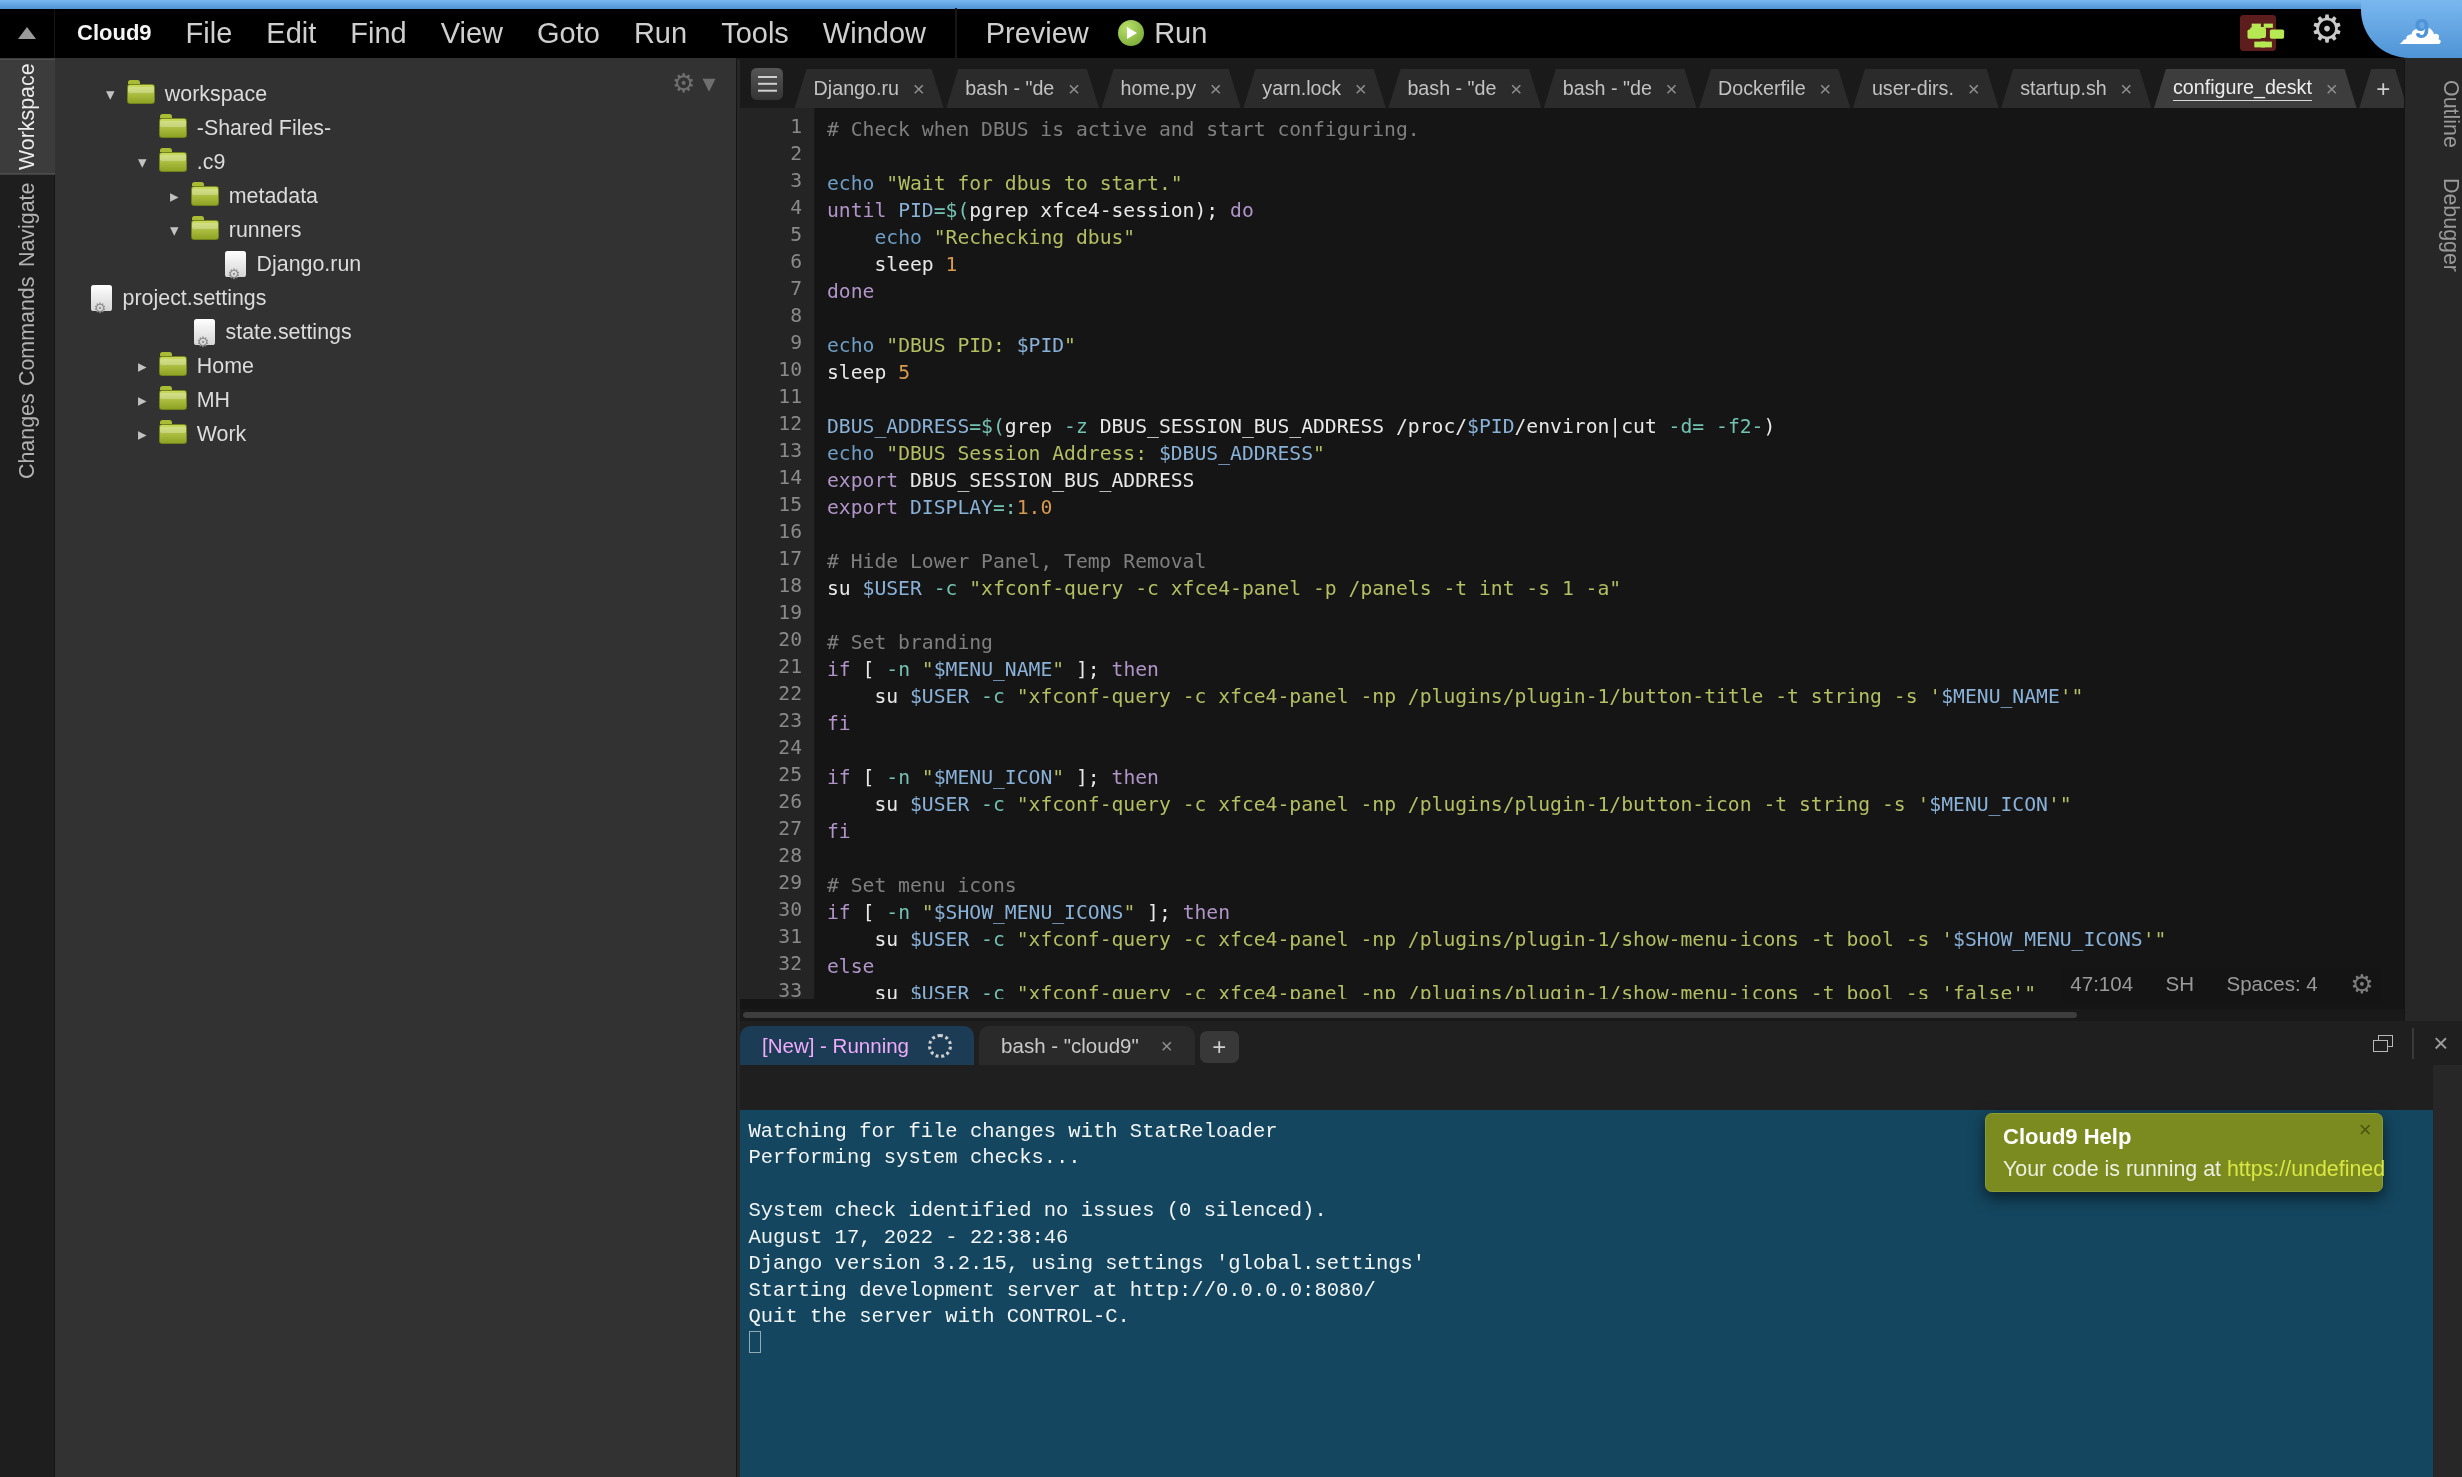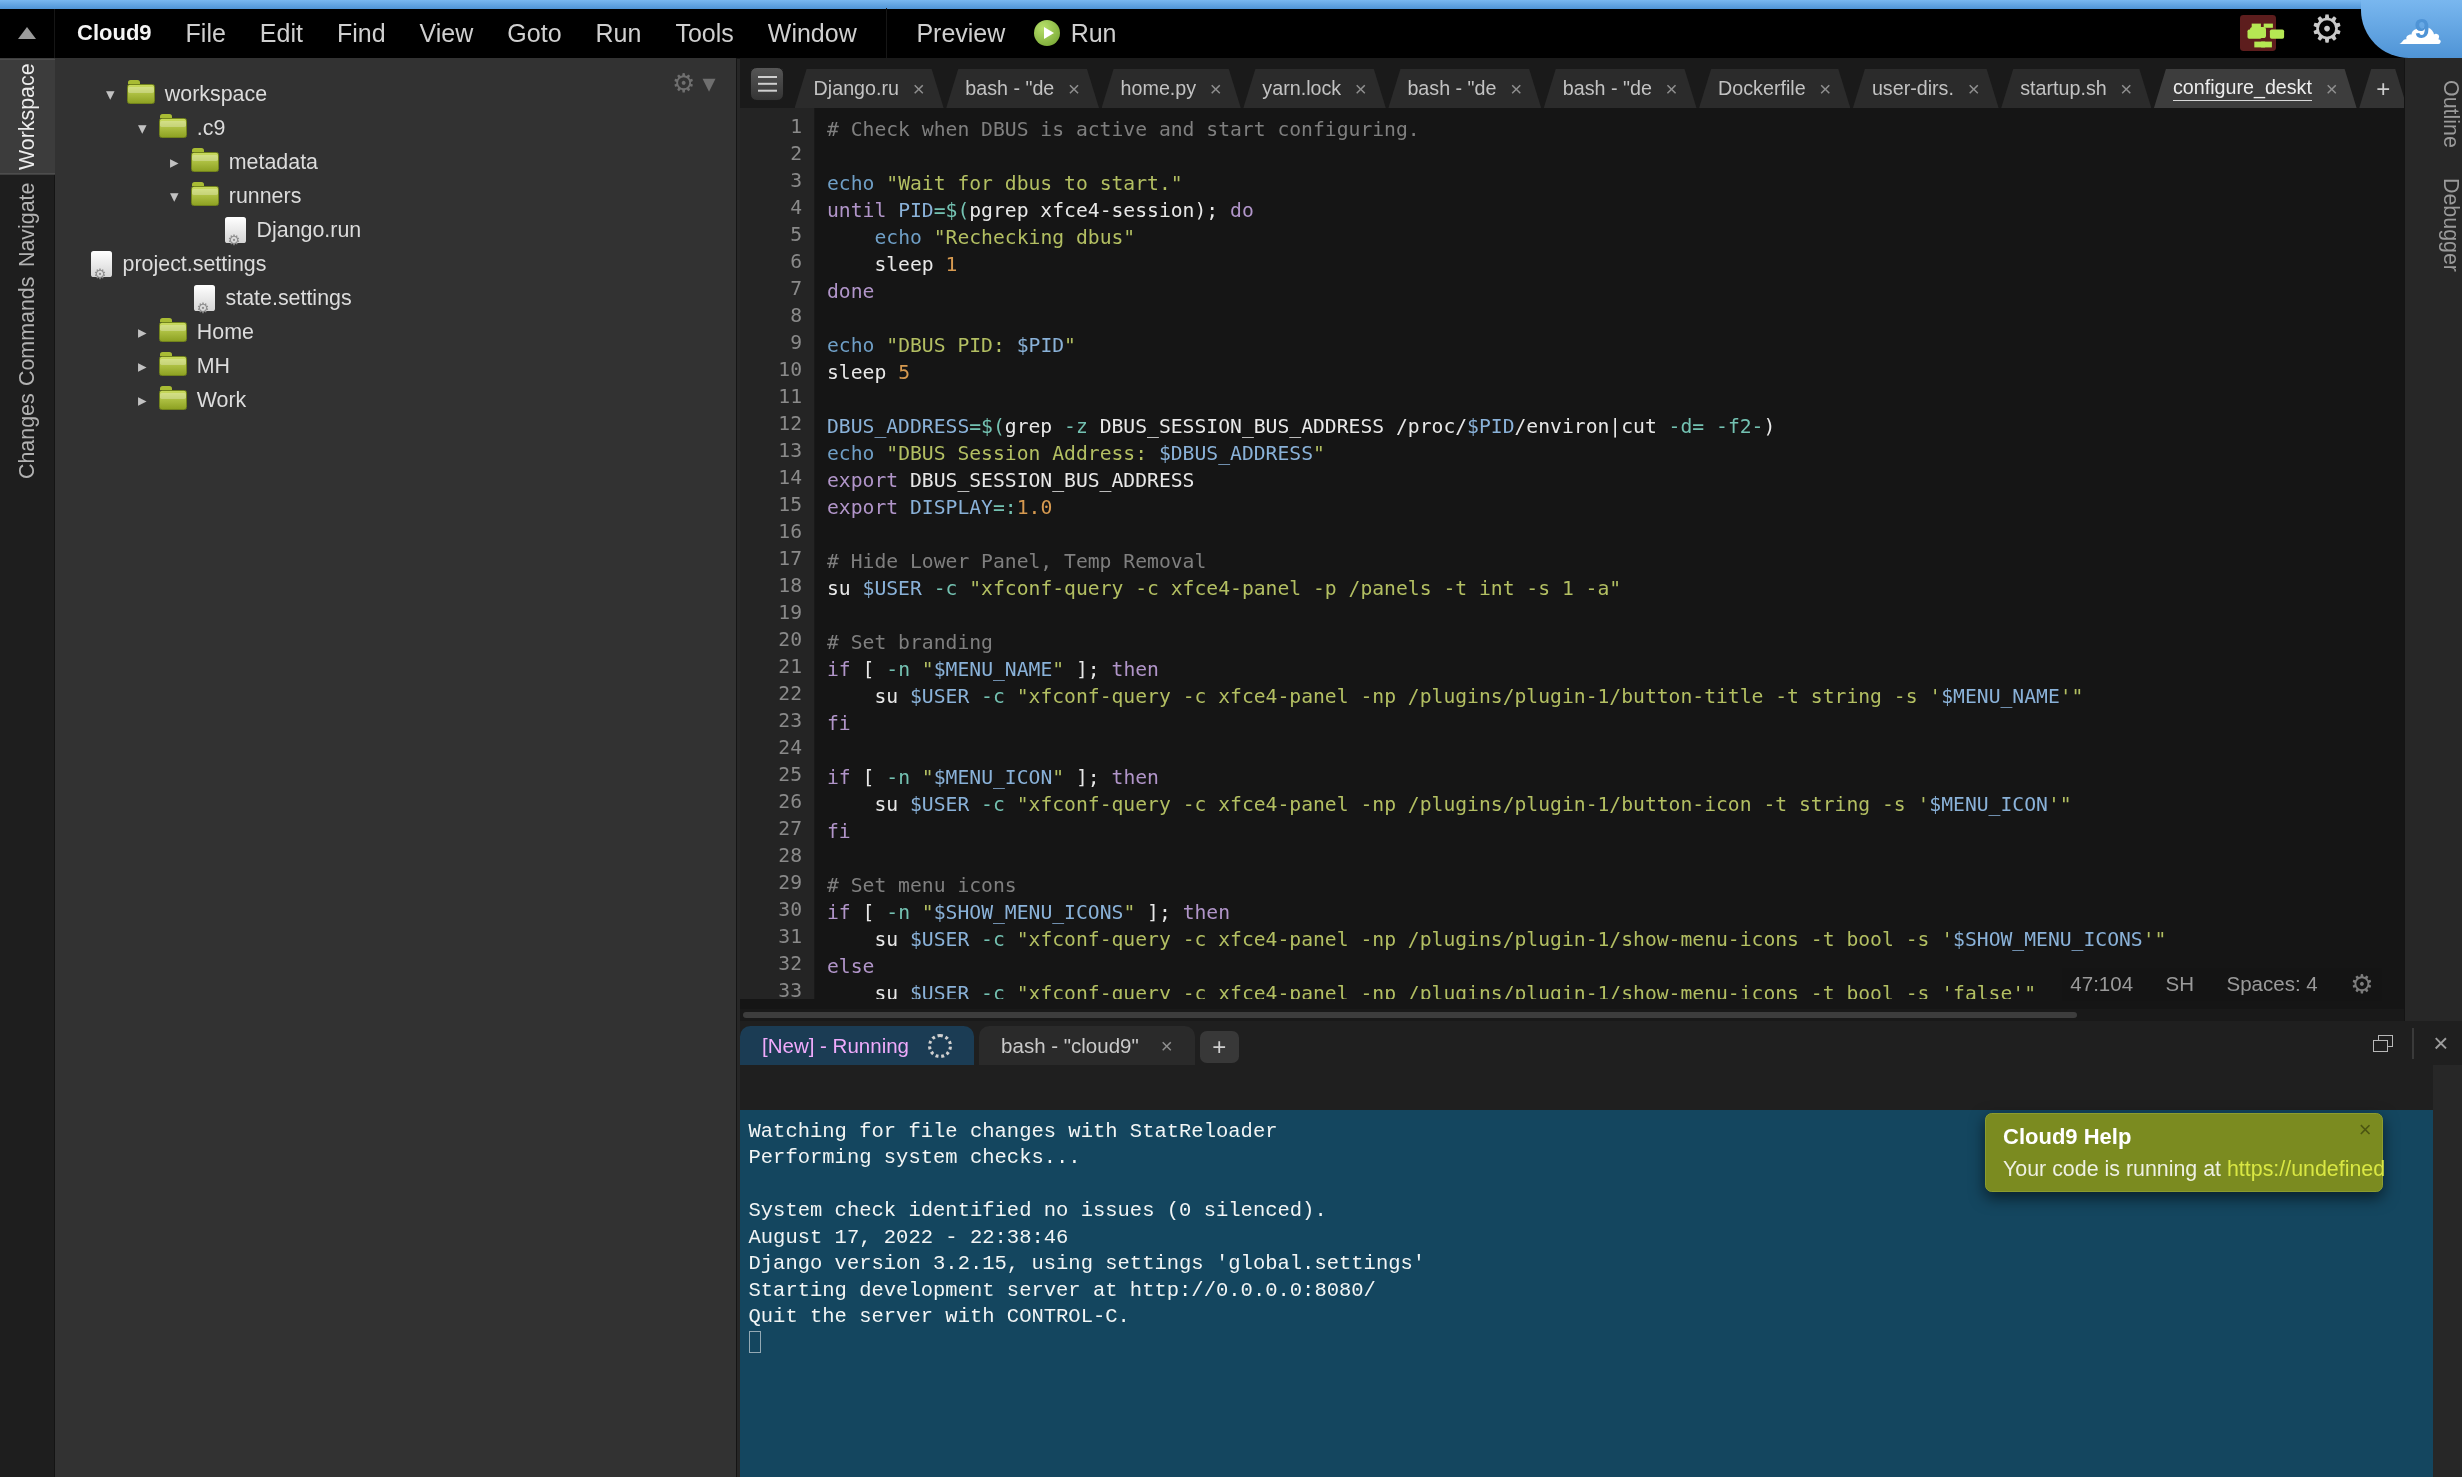--- a/index.html
+++ b/index.html
@@ -6,21 +6,21 @@
   html,body{width:2462px;height:1477px;overflow:hidden;background:#262626;
     font-family:"Liberation Sans",sans-serif;-webkit-font-smoothing:antialiased}
   
   #topstrip{position:absolute;left:0;top:0;width:2462px;height:8.5px;
     background:linear-gradient(#79b7ef,#4f94d6)}
   #menubar{position:absolute;left:0;top:8.5px;width:2462px;height:50px;background:#000000;
     border-bottom:1.7px solid #151515;display:flex;align-items:center}
   #corner{width:55px;height:100%;border-right:1.7px solid #161616;display:flex;align-items:center;justify-content:center}
   #corner .tri{width:0;height:0;border-left:9.4px solid transparent;border-right:9.4px solid transparent;border-bottom:12px solid #9a9a9a}
   #menu-items{display:flex;align-items:center;gap:34px;margin-left:22px}
-  .menu-label{font-size:25px;color:#cfcfcf;cursor:default}
+  .menu-label{font-size:29px;color:#cfcfcf;cursor:default}
   .menu-logo{font-size:22px;font-weight:bold;color:#f5f5f5}
   .vdiv{width:1.7px;height:50px;background:#161616;margin-left:29px}
   #preview-run{display:flex;align-items:center;gap:29px;margin-left:29px}
   .play-circle{width:26px;height:26px;border-radius:50%;background:radial-gradient(circle at 35% 30%,#b7e06a,#6f9f2d);
     display:flex;align-items:center;justify-content:center}
   .play-circle .tri{width:0;height:0;border-top:6.8px solid transparent;border-bottom:6.8px solid transparent;border-left:10.3px solid #fff;margin-left:2.6px}
   #top-right{position:absolute;right:0;top:0;height:58px}
   #blue-corner{position:absolute;right:0;top:0;width:101px;height:58px;
     background:linear-gradient(#79b7ef,#4f94d6);border-bottom-left-radius:48px}
   .cloud{position:absolute;right:19px;top:5.1px;font-size:46px;color:#fff;line-height:46px}
@@ -163,20 +163,25 @@
     <div class="rail-item" style="height: 96px; margin-top: 1.7px;">Changes</div>
   </div>
 
 <div id="tree-panel">
   <span id="tree-gear">⚙ ▾</span>
   <div id="tree">
       <div class="trow" style="padding-left: 39px;">
         <span class="arrowbox">▾</span>
         <span class="folder-ic"></span>
         <span class="tlabel">workspace</span>
+      </div>
+      <div class="trow" style="padding-left: 71px;">
+        <span class="arrowbox"></span>
+        <span class="folder-ic"></span>
+        <span class="tlabel">-Shared Files-</span>
       </div>
       <div class="trow" style="padding-left: 71px;">
         <span class="arrowbox">▾</span>
         <span class="folder-ic"></span>
         <span class="tlabel">.c9</span>
       </div>
       <div class="trow" style="padding-left: 103px;">
         <span class="arrowbox">▸</span>
         <span class="folder-ic"></span>
         <span class="tlabel">metadata</span>

